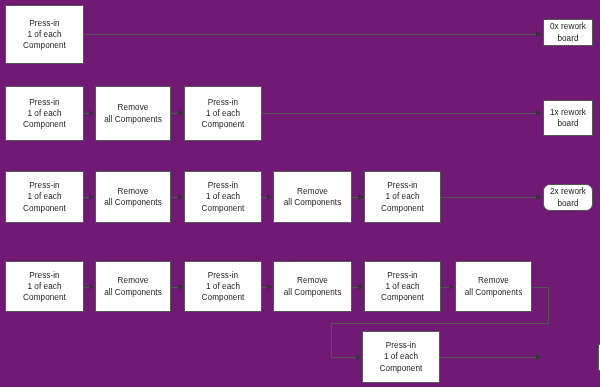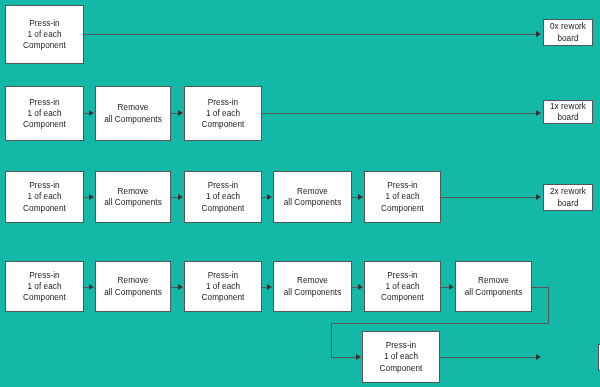--- a/index.html
+++ b/index.html
@@ -7,21 +7,21 @@
     padding: 0;
     background: #ffffff;
   }
   body {
     font-family: "Liberation Sans", sans-serif;
   }
   #diagram {
     position: relative;
     width: 600px;
     height: 387px;
-    background: #14b8a6;
+    background: #701a75;
     overflow: hidden;
   }
   .node {
     position: absolute;
     box-sizing: border-box;
     border: 1px solid #555555;
     background: #ffffff;
     display: flex;
     align-items: center;
     justify-content: center;
@@ -82,21 +82,21 @@
   <div class="edge-h" style="left:171px; top:113px; width:7px;"></div>
   <div class="arrow-r" style="left:178px; top:109.5px;"></div>
 
   <div class="node" style="left:184px; top:86px; width:78px; height:55px;">Press-in
 1 of each
 Component</div>
 
   <div class="edge-h" style="left:262px; top:113px; width:274px;"></div>
   <div class="arrow-r" style="left:536px; top:109.5px;"></div>
 
-  <div class="node terminal" style="left:543px; top:100px; width:50px; height:24px;">1x rework
+  <div class="node terminal" style="left:543px; top:100px; width:50px; height:36px;">1x rework
 board</div>
 
   <div class="node" style="left:5px; top:171px; width:79px; height:52px;">Press-in
 1 of each
 Component</div>
 
   <div class="edge-h" style="left:84px; top:197px; width:5px;"></div>
   <div class="arrow-r" style="left:89px; top:193.5px;"></div>
 
   <div class="node" style="left:95px; top:171px; width:76px; height:52px;">Remove
@@ -118,21 +118,21 @@
   <div class="edge-h" style="left:352px; top:197px; width:6px;"></div>
   <div class="arrow-r" style="left:358px; top:193.5px;"></div>
 
   <div class="node" style="left:364px; top:171px; width:77px; height:52px;">Press-in
 1 of each
 Component</div>
 
   <div class="edge-h" style="left:441px; top:197px; width:95px;"></div>
   <div class="arrow-r" style="left:536px; top:193.5px;"></div>
 
-  <div class="node terminal" style="left:543px; top:184px; width:50px; height:27px;">2x rework
+  <div class="node terminal" style="left:543px; top:184px; width:50px; height:27px;border-radius:7px;">2x rework
 board</div>
 
   <div class="node" style="left:5px; top:261px; width:79px; height:51px;">Press-in
 1 of each
 Component</div>
 
   <div class="edge-h" style="left:84px; top:287px; width:5px;"></div>
   <div class="arrow-r" style="left:89px; top:283.5px;"></div>
 
   <div class="node" style="left:95px; top:261px; width:76px; height:51px;">Remove

